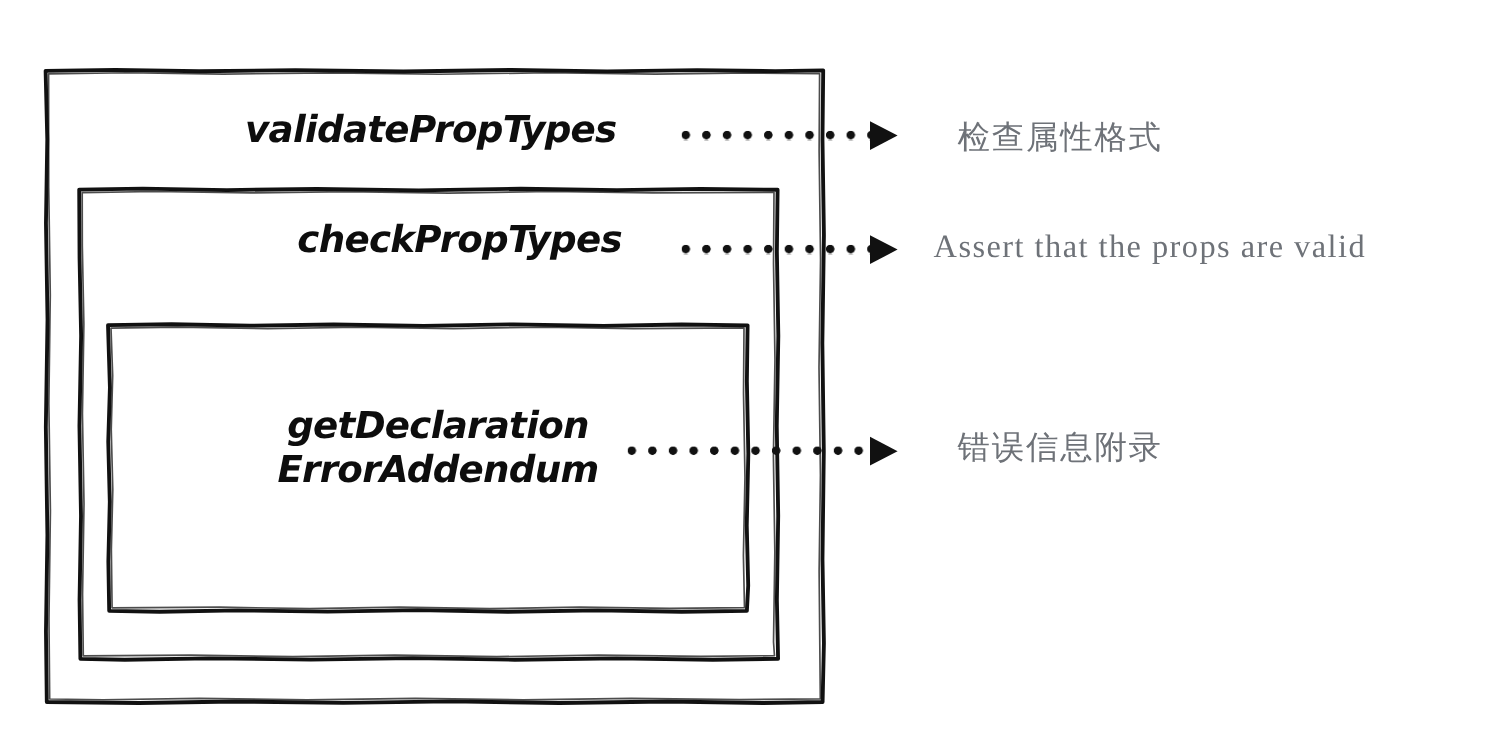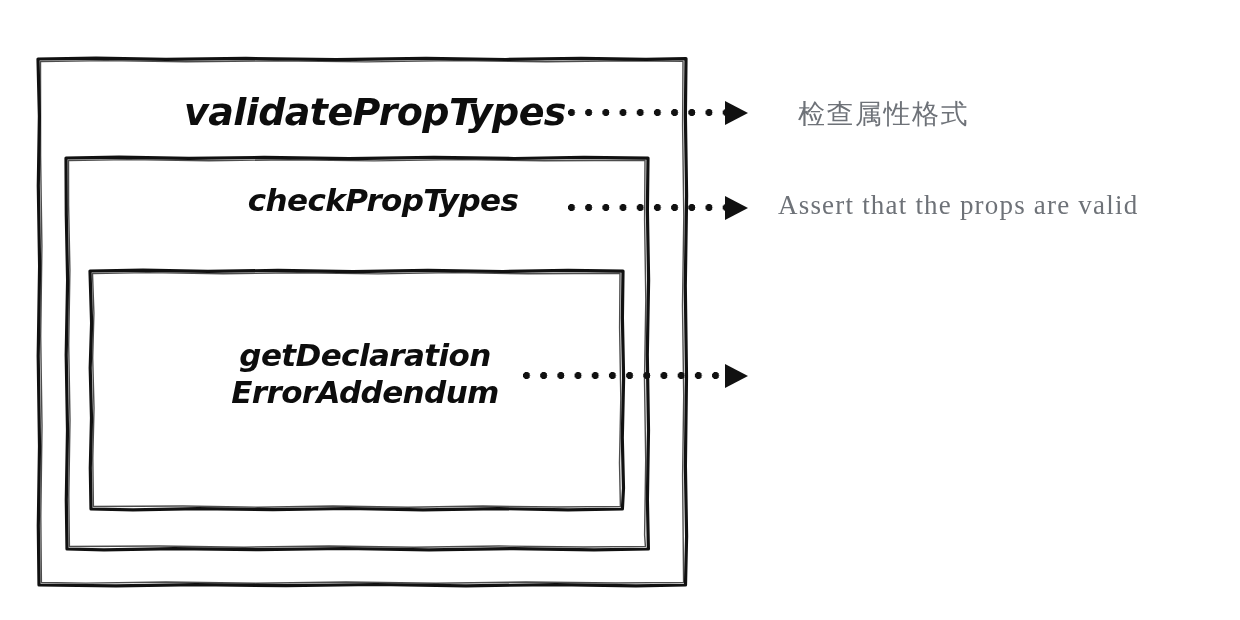--- a/index.html
+++ b/index.html
@@ -45,22 +45,21 @@
     letter-spacing: -0.6px;
     white-space: nowrap;
     text-align: center;
     line-height: 1.18;
   }
 
   #label-validate {
     left: 0px;
     top: 90px;
     width: 718px;
-    font-size: 38px;
-    padding-left: 16px;
+    font-size: 31px;
   }
   #label-check {
     left: 0px;
     top: 182px;
     width: 718px;
     font-size: 31px;
     padding-left: 24px;
   }
   #label-getdecl {
     left: 0px;
@@ -184,14 +183,15 @@
 
   <div class="leader" id="leader-3">
     <div class="dots"></div>
     <div class="arrow"></div>
   </div>
 
   <div class="annotation" id="note-1">检查属性格式</div>
 
   <div class="annotation" id="note-2">Assert that the props are valid</div>
 
+  <div class="annotation" id="note-3">错误信息附录</div>
 
 </div>
 
 </body></html>

